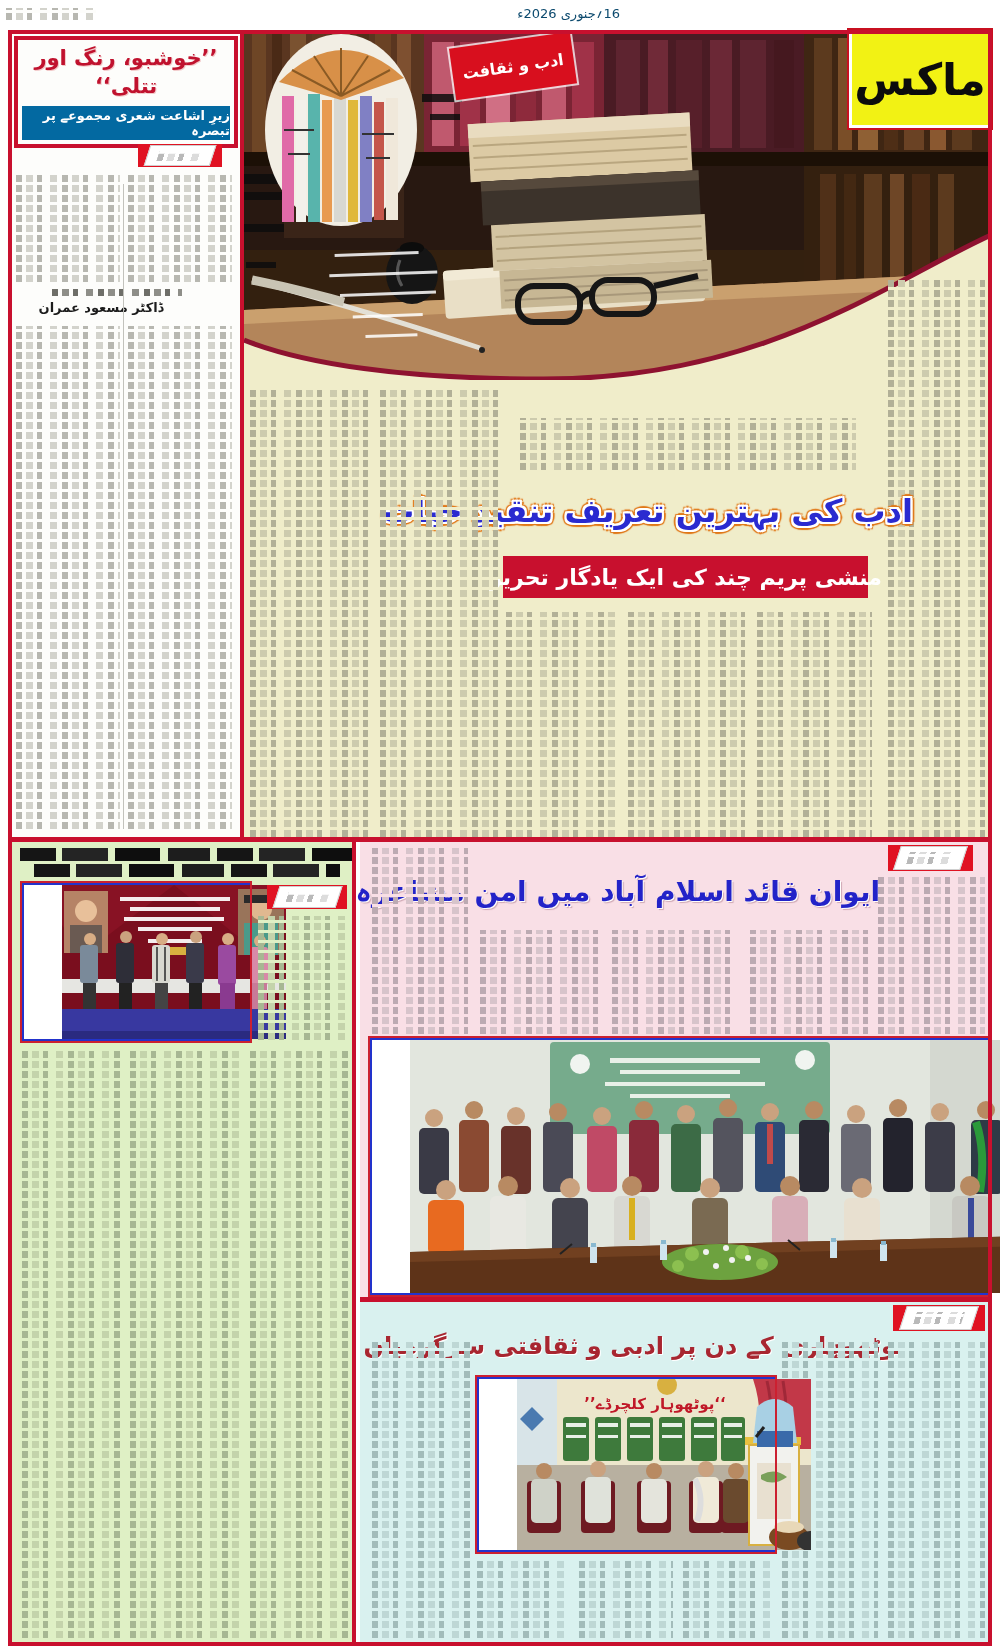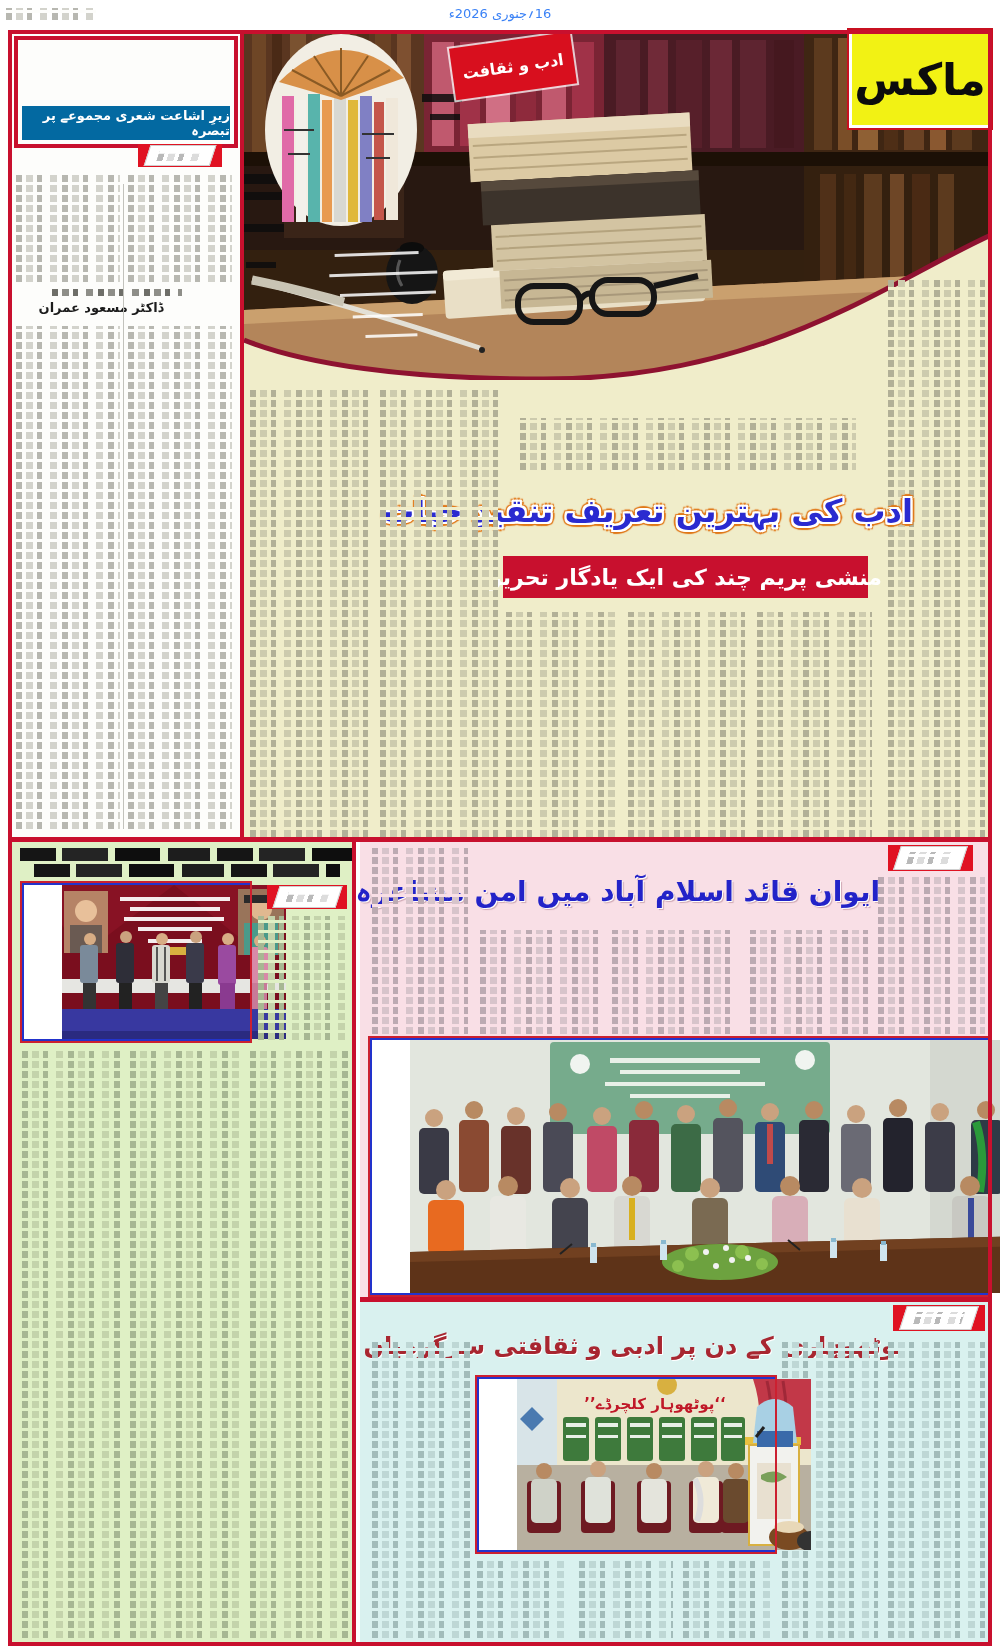--- a/index.html
+++ b/index.html
@@ -63,34 +63,35 @@
   
   .frame-red{border:4px solid #c8102e;background:#fdfdfb;box-sizing:border-box;}
   
   .masthead{background:#f2f214;border:2px solid #c81020;box-shadow:inset 0 0 0 3px #ffffff;
             display:flex;align-items:center;justify-content:center;color:#0c0c0c;
             font-weight:bold;font-size:44px;box-sizing:border-box;}
   .badge-culture{background:#d80f1e;color:#fff;font-weight:bold;font-size:16px;
                  display:flex;align-items:center;justify-content:center;
                  transform:rotate(-8deg);box-shadow:0 0 0 2px rgba(255,255,255,.75);}
   .photo-frame{border:2px solid #2233cc;outline:2px solid #cc2030;box-sizing:border-box;background:#fff;padding-left:38px;}
-  .date-line{color:#3b82f6;font-size:13px;text-align:center;}
+  .date-line{color:#0c4a6e;font-size:13px;text-align:right;}
   .byline{color:#1c1c1c;font-weight:bold;font-size:13px;text-align:center;}
   svg{display:block;}
 </style>
 </head>
 <body>
 
 <div id="canvas">
 
   <div class="abs scr pal-white" style="left:6px;top:8px;width:90px;height:12px;"></div>
   <div class="abs date-line" dir="rtl" style="left:380px;top:6px;width:240px;height:20px;">16؍جنوری 2026ء</div>
 
   <div class="sec sec-left pal-white">
     <div class="abs frame-red" style="left:2px;top:2px;width:224px;height:112px;">
+      <div class="abs h-left" dir="rtl" style="left:2px;top:4px;width:212px;height:58px;">’’خوشبو، رنگ اور تتلی‘‘</div>
       <div class="abs bar-blue" dir="rtl" style="left:4px;top:66px;width:208px;height:34px;">زیرِ اشاعت شعری مجموعے پر تبصرہ</div>
     </div>
     <div class="ribbon" style="left:126px;top:110px;width:84px;height:23px;">
       <span class="ribbon-in">
           <span class="scr"></span>
         </span>
     </div>
     <div class="abs scr" style="left:4px;top:140px;width:104px;height:108px;"></div>
     <div class="abs scr" style="left:116px;top:140px;width:104px;height:108px;"></div>
     <div class="abs scr" style="left:40px;top:252px;width:130px;height:10px;--ink:#6e6e68;--ink2:#8e8e88;"></div>

